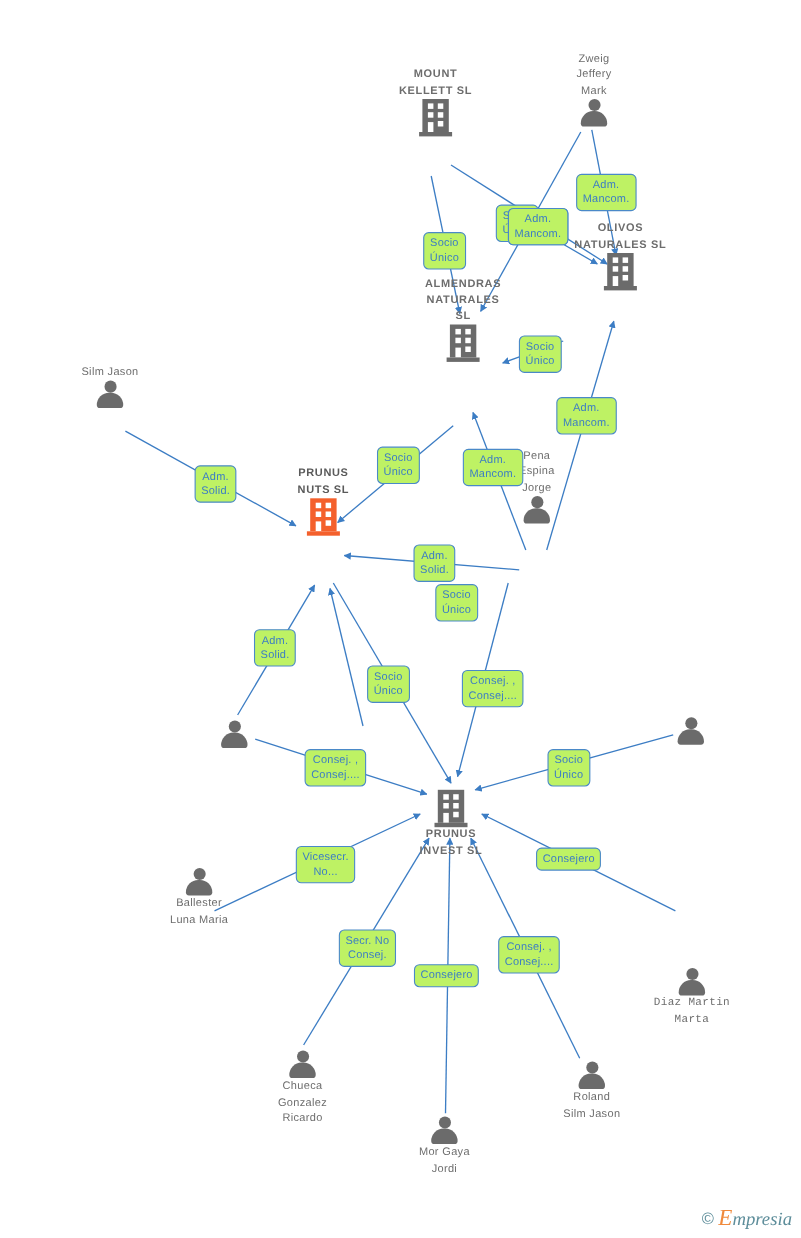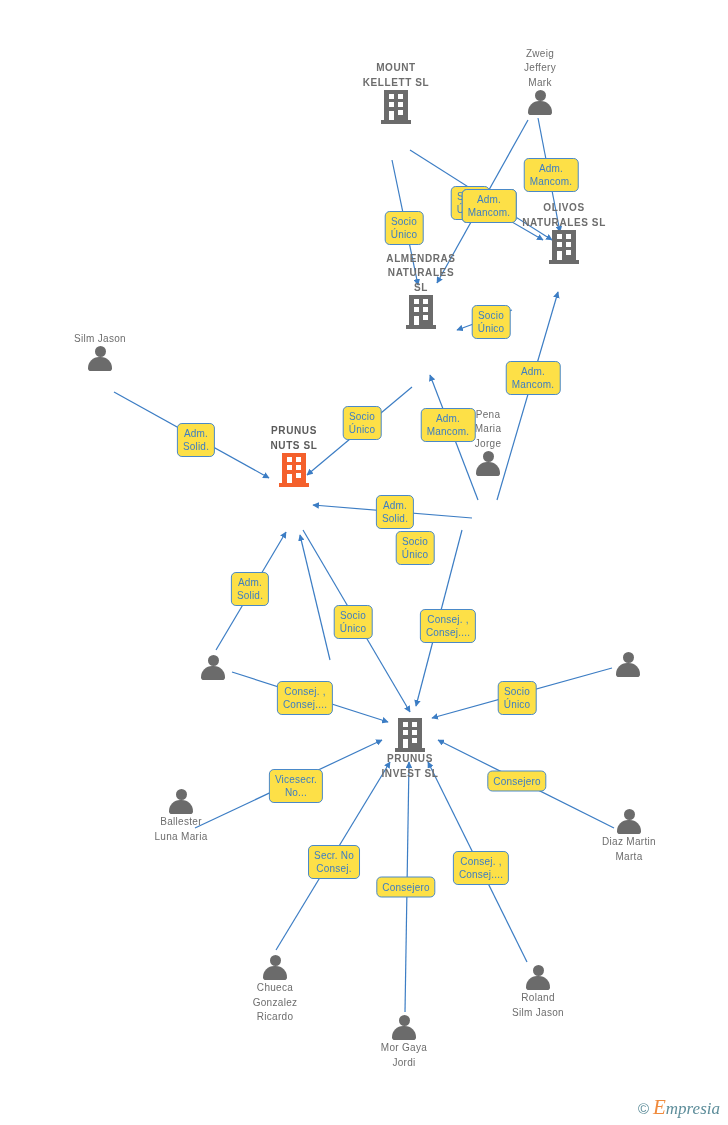--- a/index.html
+++ b/index.html
@@ -31,21 +31,21 @@
 
   
   .per{width:28px;height:26px;position:relative;display:inline-block;}
   .per .head{position:absolute;left:9px;top:0;width:11px;height:11px;border-radius:50%;background:#6b6b6b;}
   .per .torso{position:absolute;left:2px;top:11px;width:24px;height:14px;background:#6b6b6b;
     border-radius:12px 12px 3px 3px;}
 
   
   .chip{
     position:absolute;transform:translate(-50%,-50%);
-    border:1px solid #4a89c8;border-radius:5px;background:#fde047;
+    border:1px solid #4a89c8;border-radius:5px;background:#bef264;
     color:#3c7dc4;font-size:10px;line-height:13px;
     padding:3px 5px;text-align:center;white-space:pre-line;
     box-sizing:border-box;letter-spacing:.2px;
   }
 
   
   #wm{position:absolute;right:8px;bottom:8px;display:flex;align-items:center;gap:4px;}
   #wm .cmark{color:#5d8d9a;font-size:15px;line-height:15px;}
   #wm .etxt{font-family:"Liberation Serif","DejaVu Serif",serif;font-size:17px;
     font-style:italic;color:#5d8d9a;line-height:17px;}
@@ -156,21 +156,21 @@
           <i style="left:17px;top:4px"></i>
           <i style="left:8px;top:12px"></i>
           <i style="left:17px;top:12px"></i>
           <i style="left:17px;top:20px"></i>
           <span class="door"></span>
           <span class="base"></span>
         </span>
       </div>
       <div class="node person" style="left: 488px; top: 407.5px;">
         <span class="nlabel">Pena
-Maria
+Espina
 Jorge</span>
         <span class="ico per">
           <span class="head"></span>
           <span class="torso"></span>
         </span>
       </div>
       <div class="node person" style="left: 213px; top: 655px;">
         <span class="ico per">
           <span class="head"></span>
           <span class="torso"></span>
@@ -197,21 +197,21 @@
 INVEST  SL</span>
       </div>
       <div class="node person" style="left: 181px; top: 789px;">
         <span class="ico per">
           <span class="head"></span>
           <span class="torso"></span>
         </span>
         <span class="nlabel">Ballester
 Luna Maria</span>
       </div>
-      <div class="node person" style="left: 629px; top: 809px;">
+      <div class="node person" style="left: 629px; top: 880px; font-family: Liberation Mono, monospace;">
         <span class="ico per">
           <span class="head"></span>
           <span class="torso"></span>
         </span>
         <span class="nlabel">Diaz Martin
 Marta</span>
       </div>
       <div class="node person" style="left: 275px; top: 955px;">
         <span class="ico per">
           <span class="head"></span>

